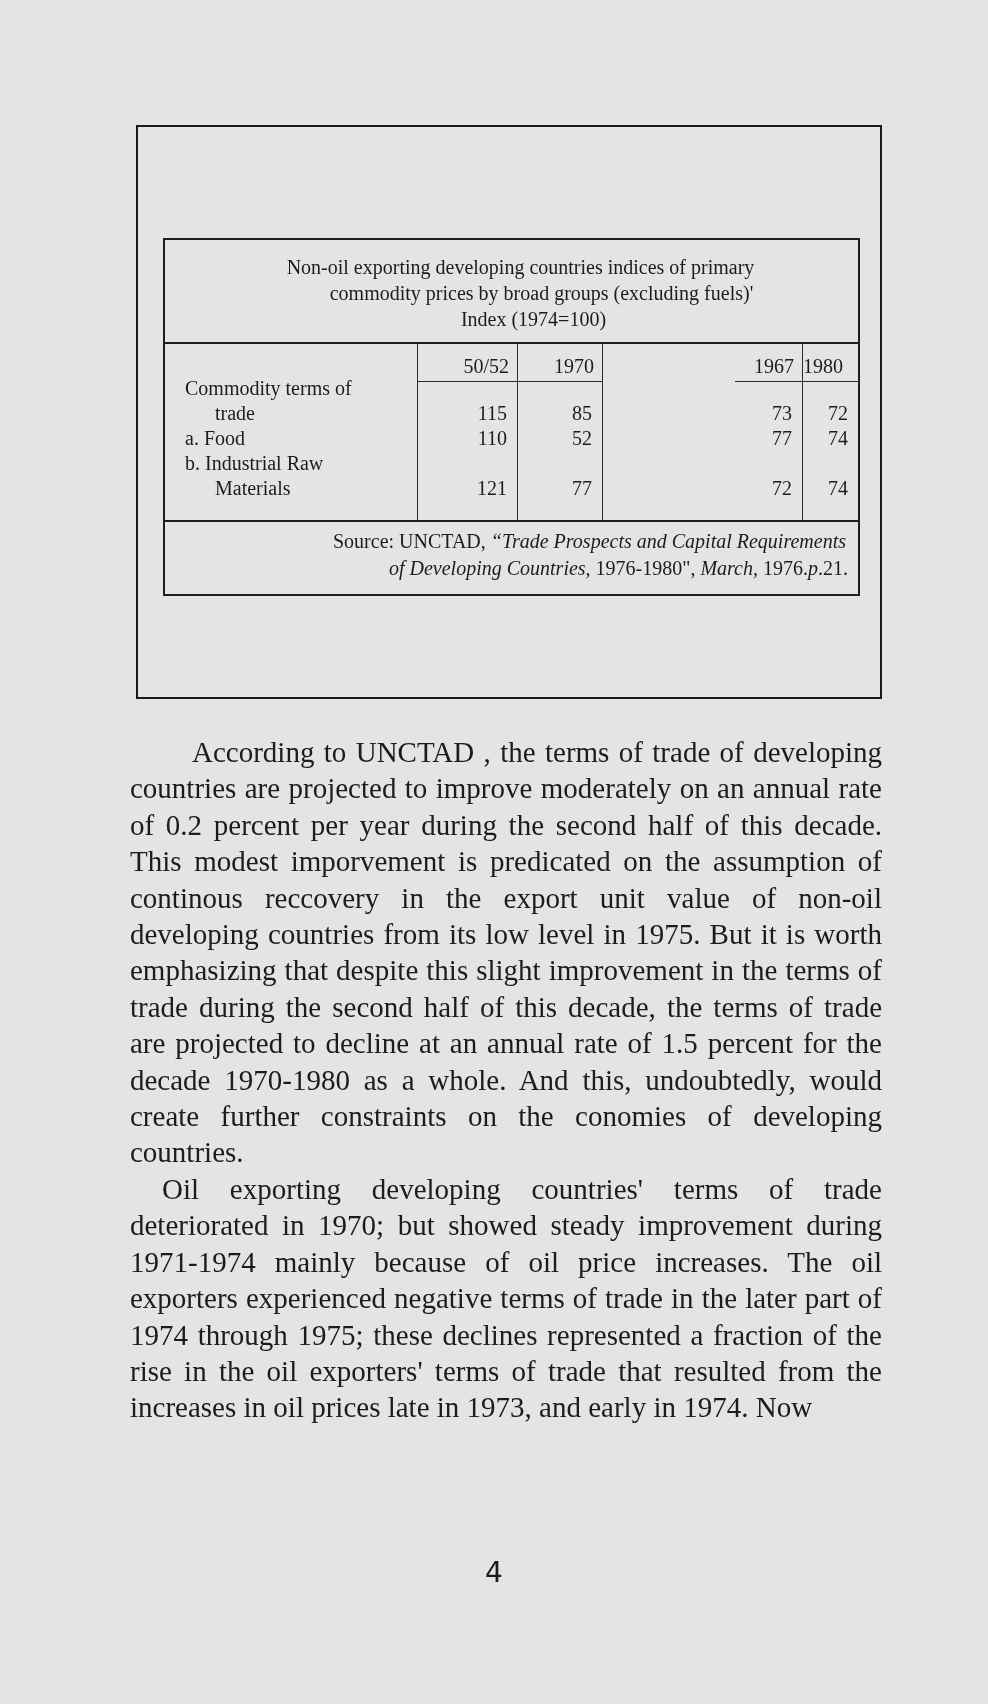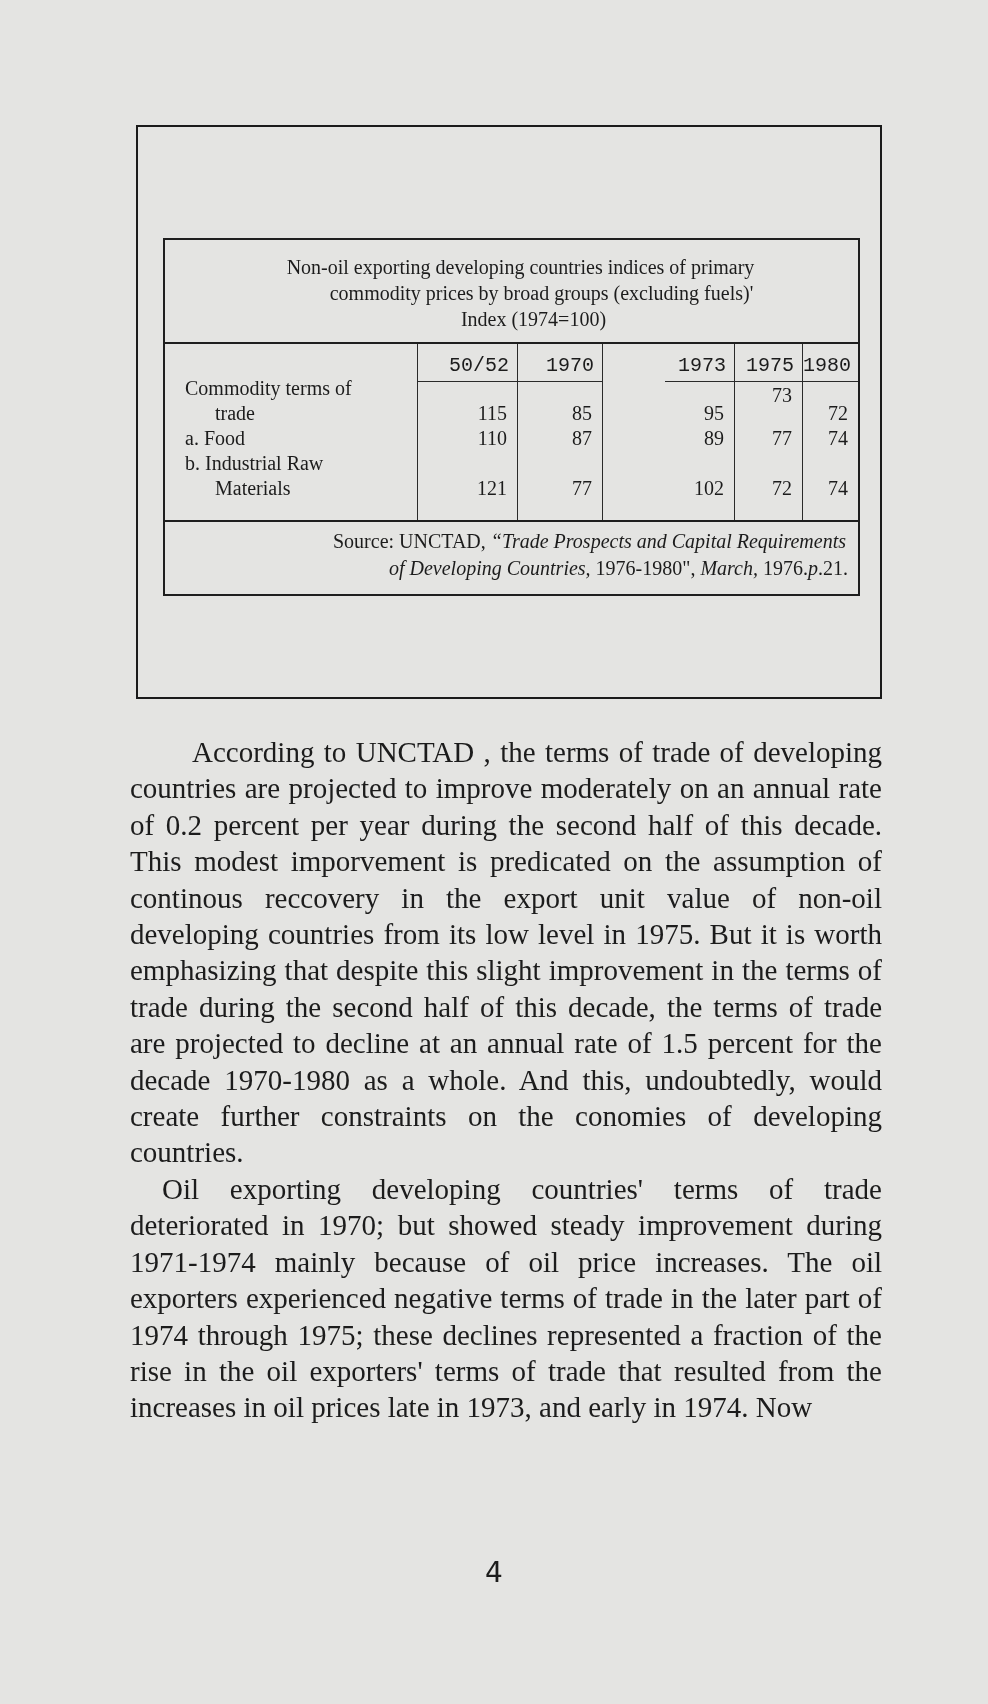--- a/index.html
+++ b/index.html
@@ -49,21 +49,21 @@
   .col {
     position: absolute; top: 0; height: 100%;
     border-right: 1.5px solid #2a2a2a;
     box-sizing: border-box;
   }
   .col.last { border-right: none; }
   .col .hdr {
     position: absolute; left: 0; right: 0; top: 0; height: 38px;
     border-bottom: 1.5px solid #2a2a2a;
     font-size: 20px; line-height: 44px;
-    text-align: right; padding-right: 8px; box-sizing: border-box; font-family: Liberation Mono, monospace;
+    text-align: right; padding-right: 8px; box-sizing: border-box;
   }
   .col .v {
     position: absolute; right: 10px; font-size: 20px; line-height: 25px;
     text-align: right;
   }
   .tb-source {
     position: absolute; left: 0; right: 0; top: 280px; bottom: 0;
     font-size: 20px; line-height: 27px;
     text-align: right; padding-right: 10px; padding-top: 8px;
     box-sizing: border-box;
@@ -107,32 +107,26 @@
 
     <div class="col" style="left:253px; width:100px;">
       <div class="hdr">50/52</div>
       <span class="v" style="top:57px;">115</span>
       <span class="v" style="top:82px;">110</span>
       <span class="v" style="top:132px;">121</span>
     </div>
     <div class="col" style="left:353px; width:85px;">
       <div class="hdr">1970</div>
       <span class="v" style="top:57px;">85</span>
-      <span class="v" style="top:82px;">87</span>
+      <span class="v" style="top:82px;">52</span>
       <span class="v" style="top:132px;">77</span>
     </div>
-    <div class="col" style="left:500px; width:70px;">
-      <div class="hdr">1973</div>
-      <span class="v" style="top:57px;">95</span>
-      <span class="v" style="top:82px;">89</span>
-      <span class="v" style="top:132px;">102</span>
-    </div>
     <div class="col" style="left:570px; width:68px;">
-      <div class="hdr">1975</div>
-      <span class="v" style="top:39px;margin-left:17px;">73</span>
+      <div class="hdr">1967</div>
+      <span class="v" style="top:57px;margin-left:17px;">73</span>
       <span class="v" style="top:82px;">77</span>
       <span class="v" style="top:132px;">72</span>
     </div>
     <div class="col last" style="left:638px; width:55px;">
       <div class="hdr" style="padding-right:16px;">1980</div>
       <span class="v" style="top:57px;">72</span>
       <span class="v" style="top:82px;">74</span>
       <span class="v" style="top:132px;">74</span>
     </div>
   </div>

